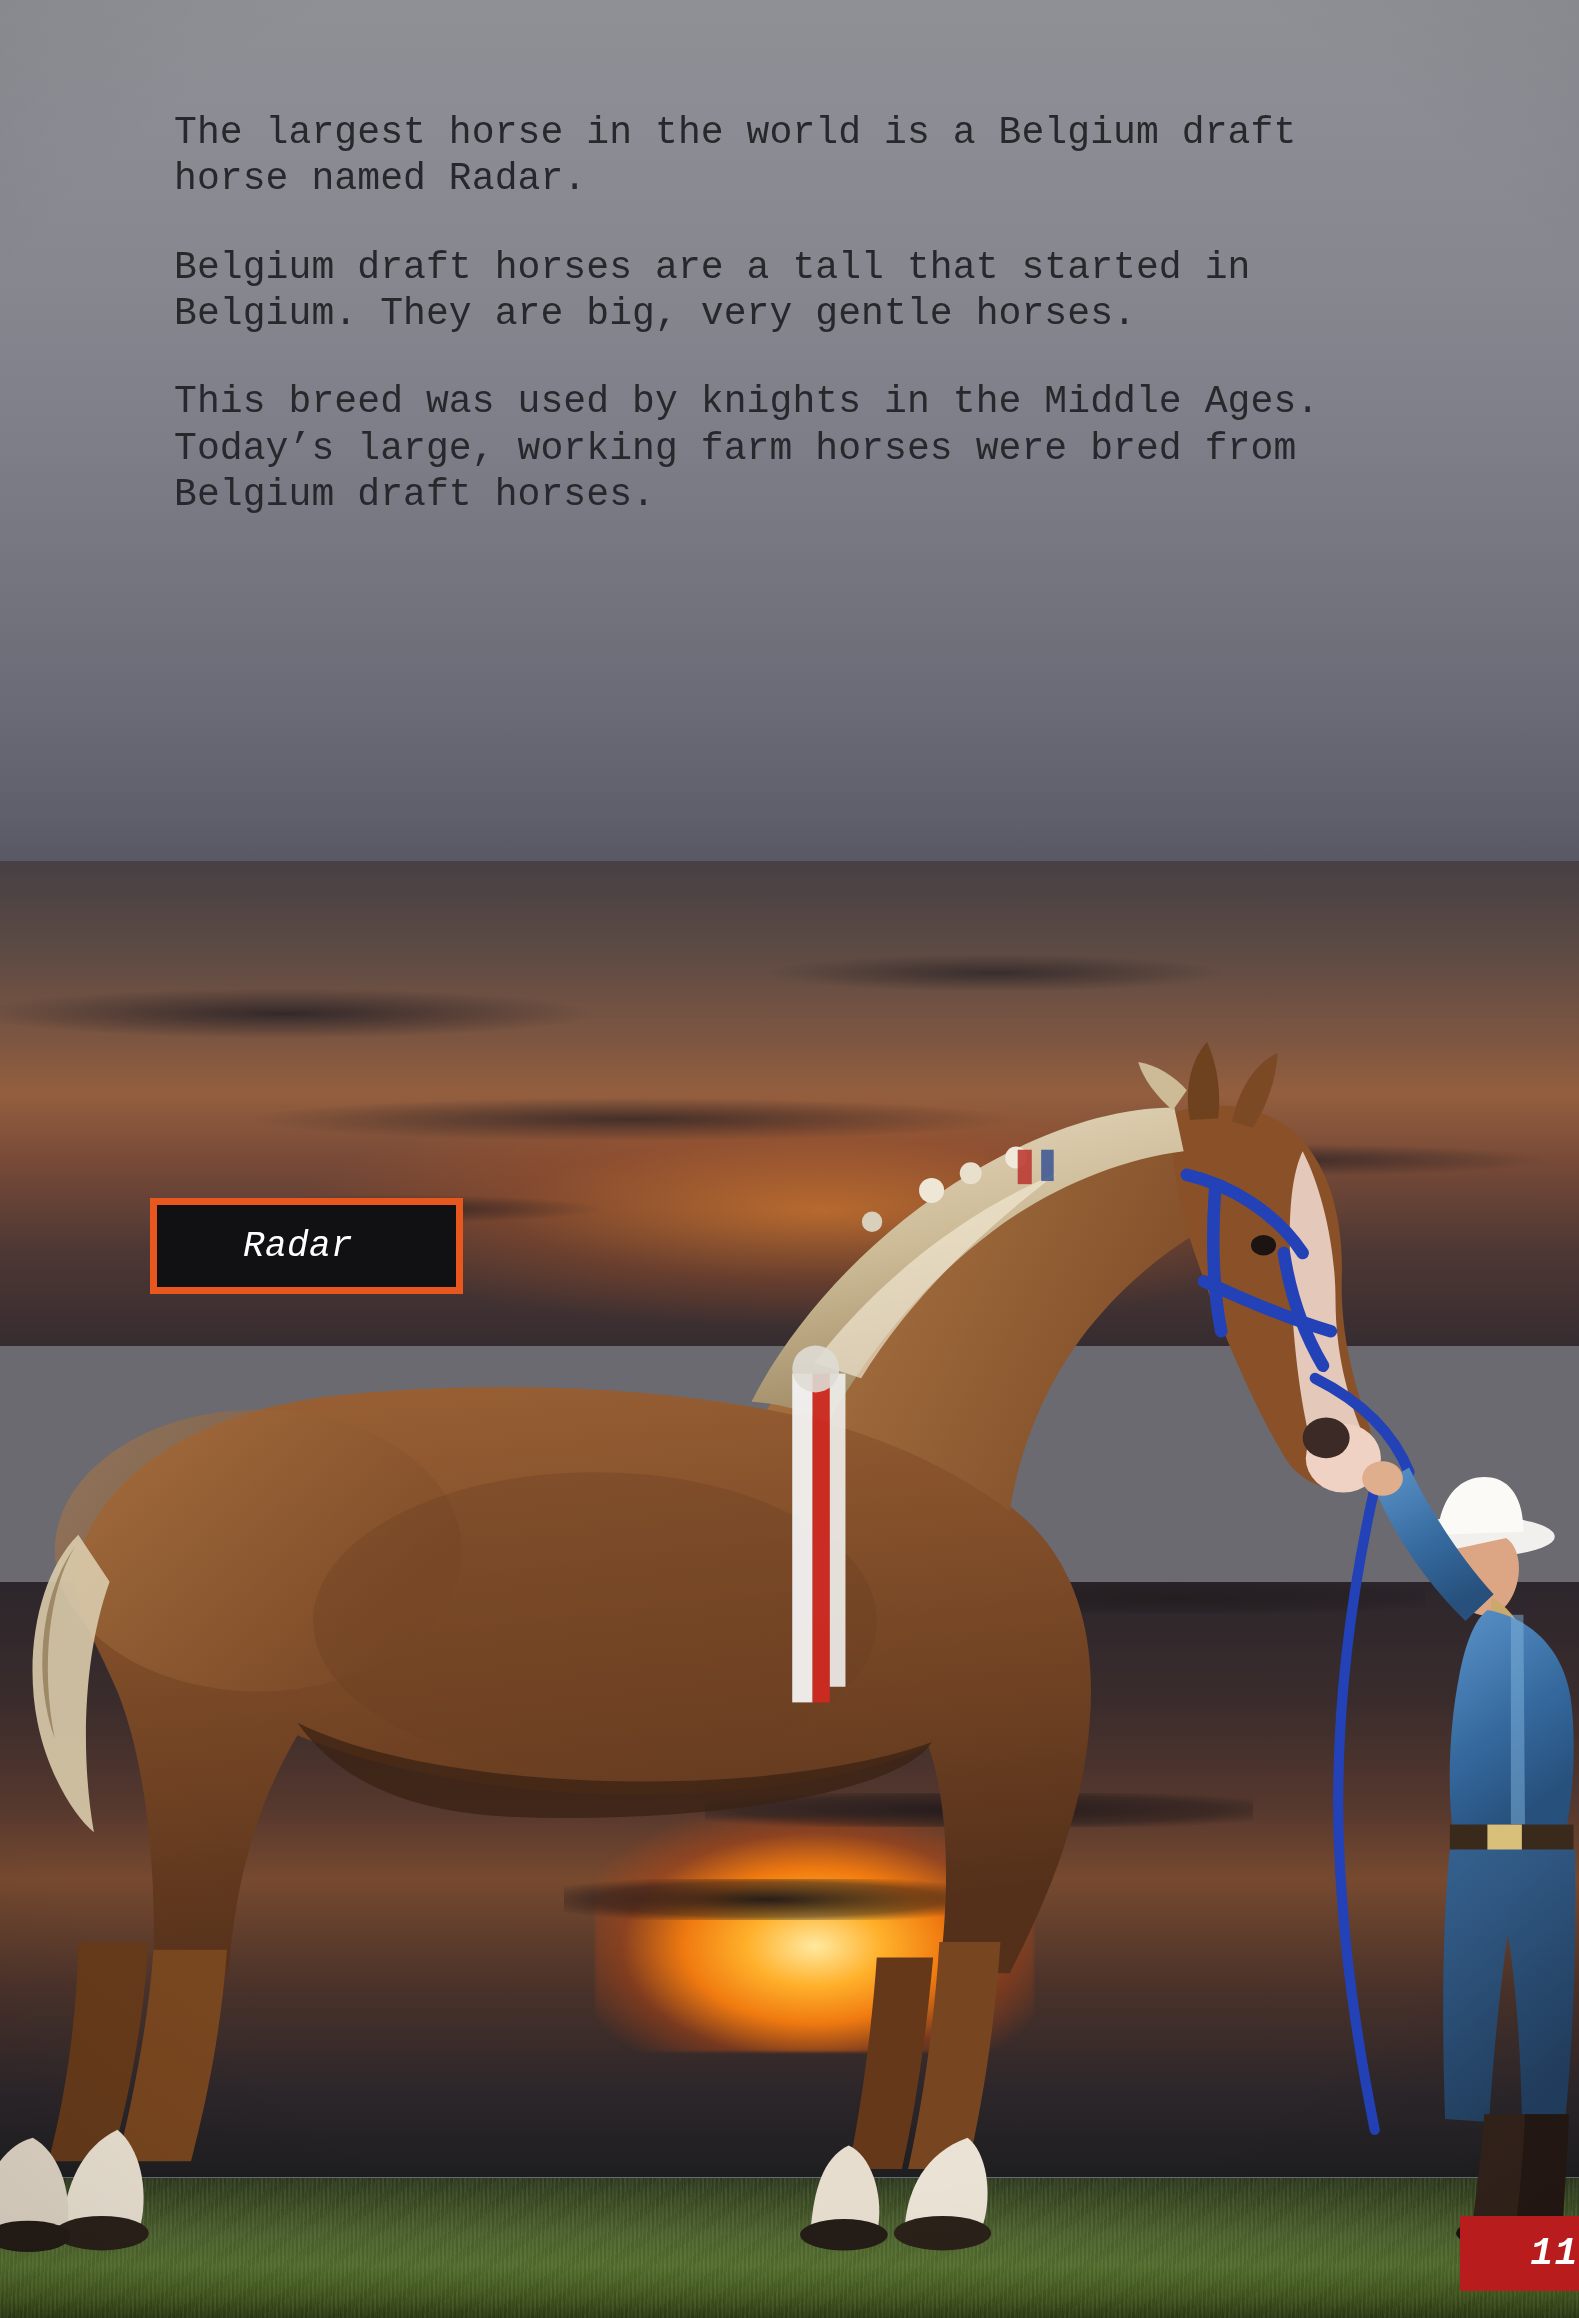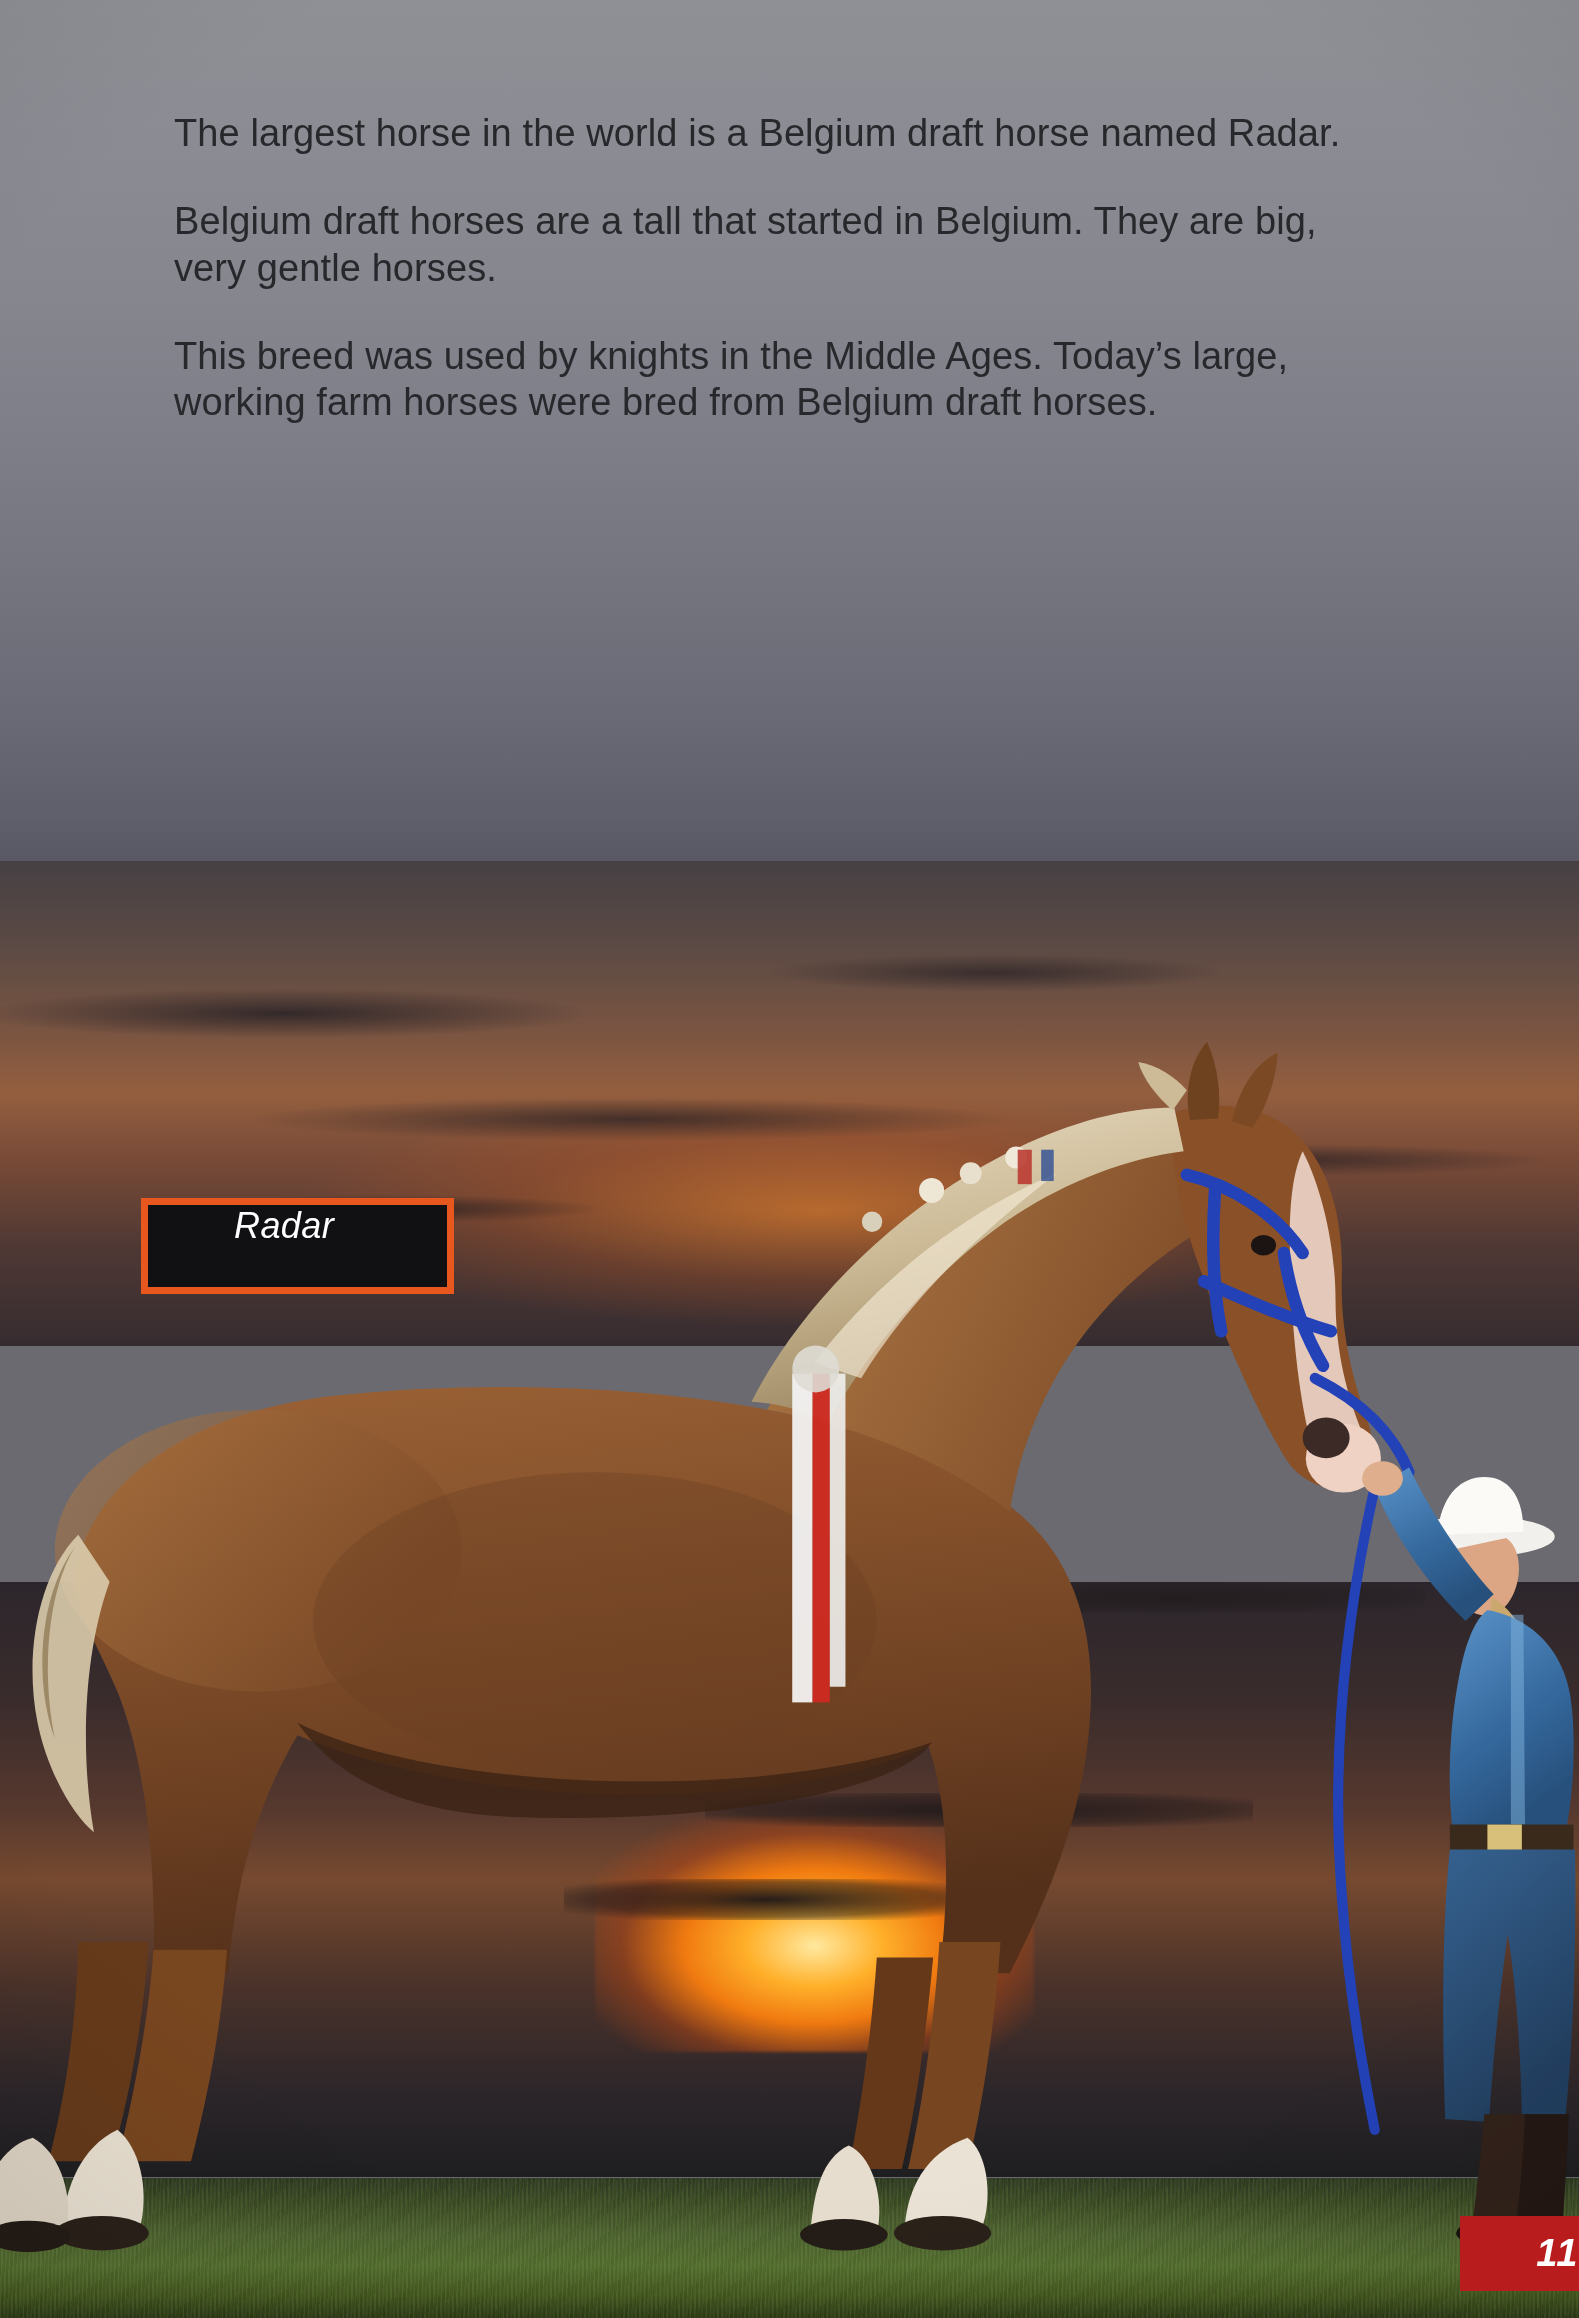--- a/index.html
+++ b/index.html
@@ -5,21 +5,21 @@
   html, body {
     margin: 0;
     padding: 0;
     background: #1a1a1a;
   }
   #page {
     position: relative;
     width: 1579px;
     height: 2319px;
     overflow: hidden;
-    font-family: Liberation Sans, sans-serif;
+    font-family: Liberation Mono, monospace;
     background: #6a6a70;
   }
 
   
   .sky {
     position: absolute;
     left: 0; top: 0;
     width: 100%;
     height: 1049px;
     background:
@@ -140,29 +140,29 @@
     letter-spacing: 0.1px;
   }
   .text-block p {
     margin: 0 0 42px 0;
   }
   .text-block p:last-child { margin-bottom: 4px; }
 
   
   .caption-box {
     position: absolute;
-    left: 141px;
+    left: 150px;
     top: 1198px;
     width: 313px;
     height: 96px;
     background: #111114;
     border: 7.8px solid #e8571d;
     box-sizing: border-box;
     display: flex;
-    align-items: flex-start;
+    align-items: center;
   }
   .caption-text {
     color: #ffffff;
     font-style: italic;
     font-size: 36px;
     padding-left: 86px;
     letter-spacing: 0.4px;
   }
 
   

